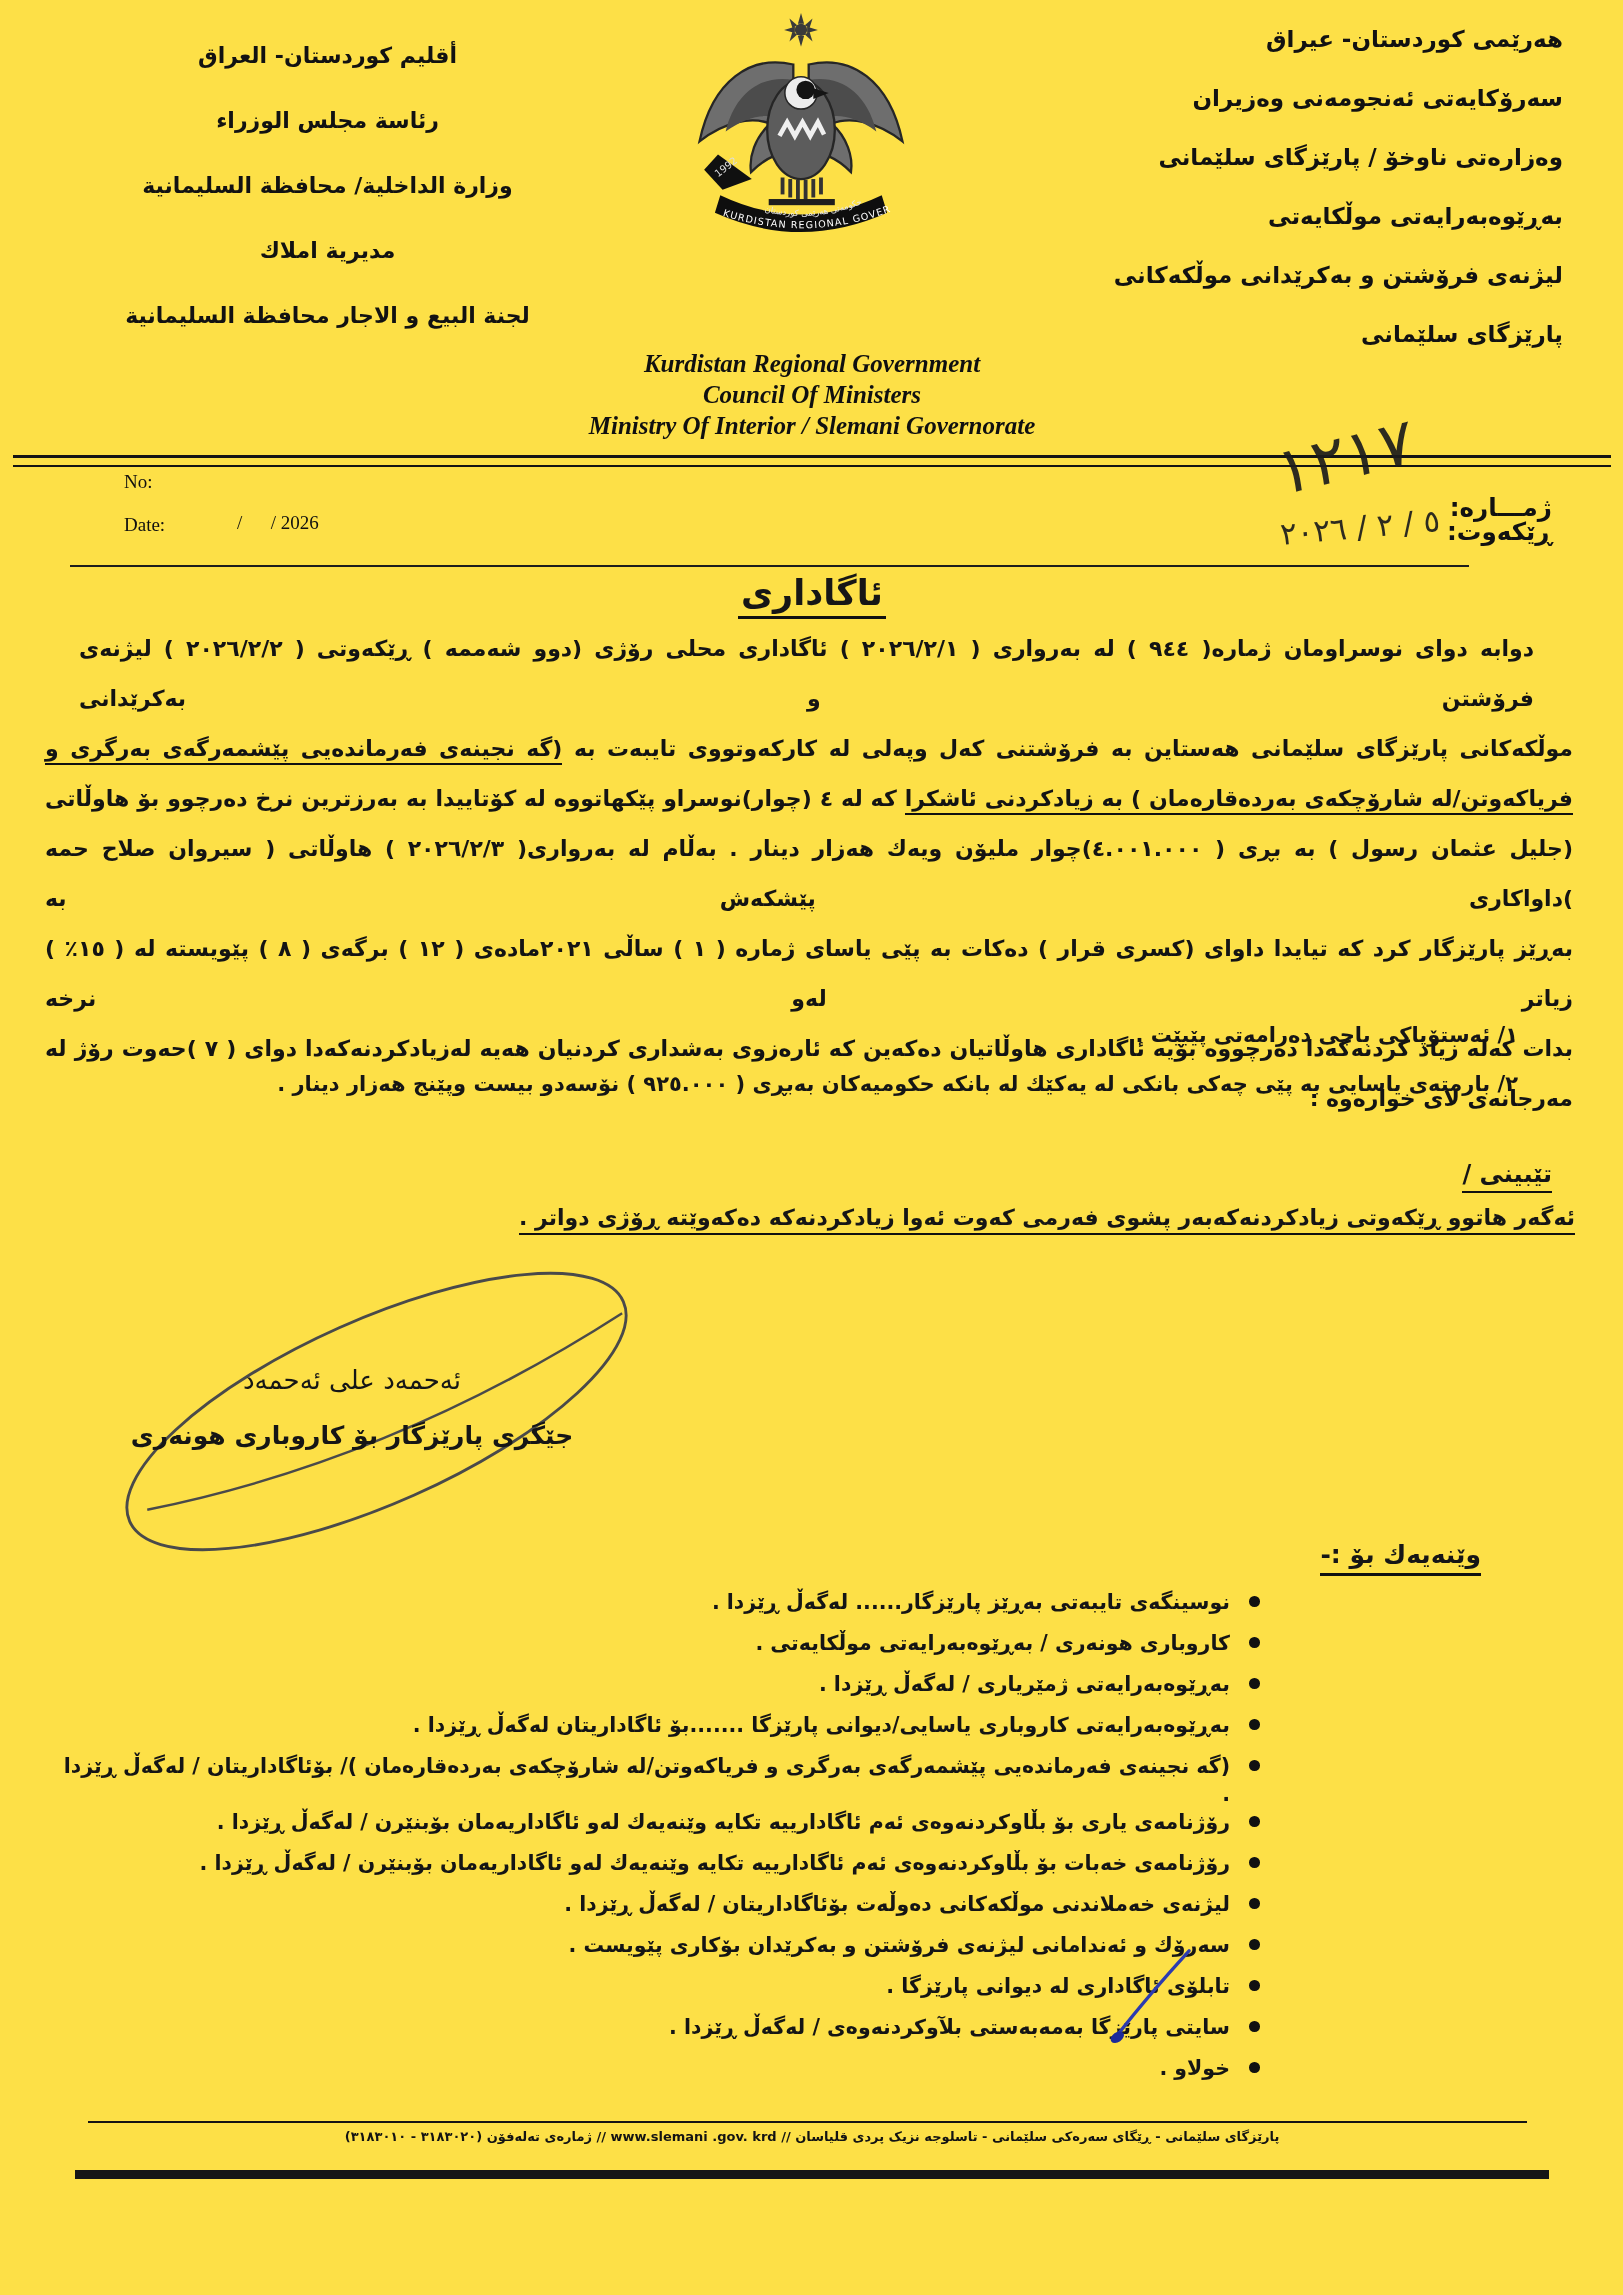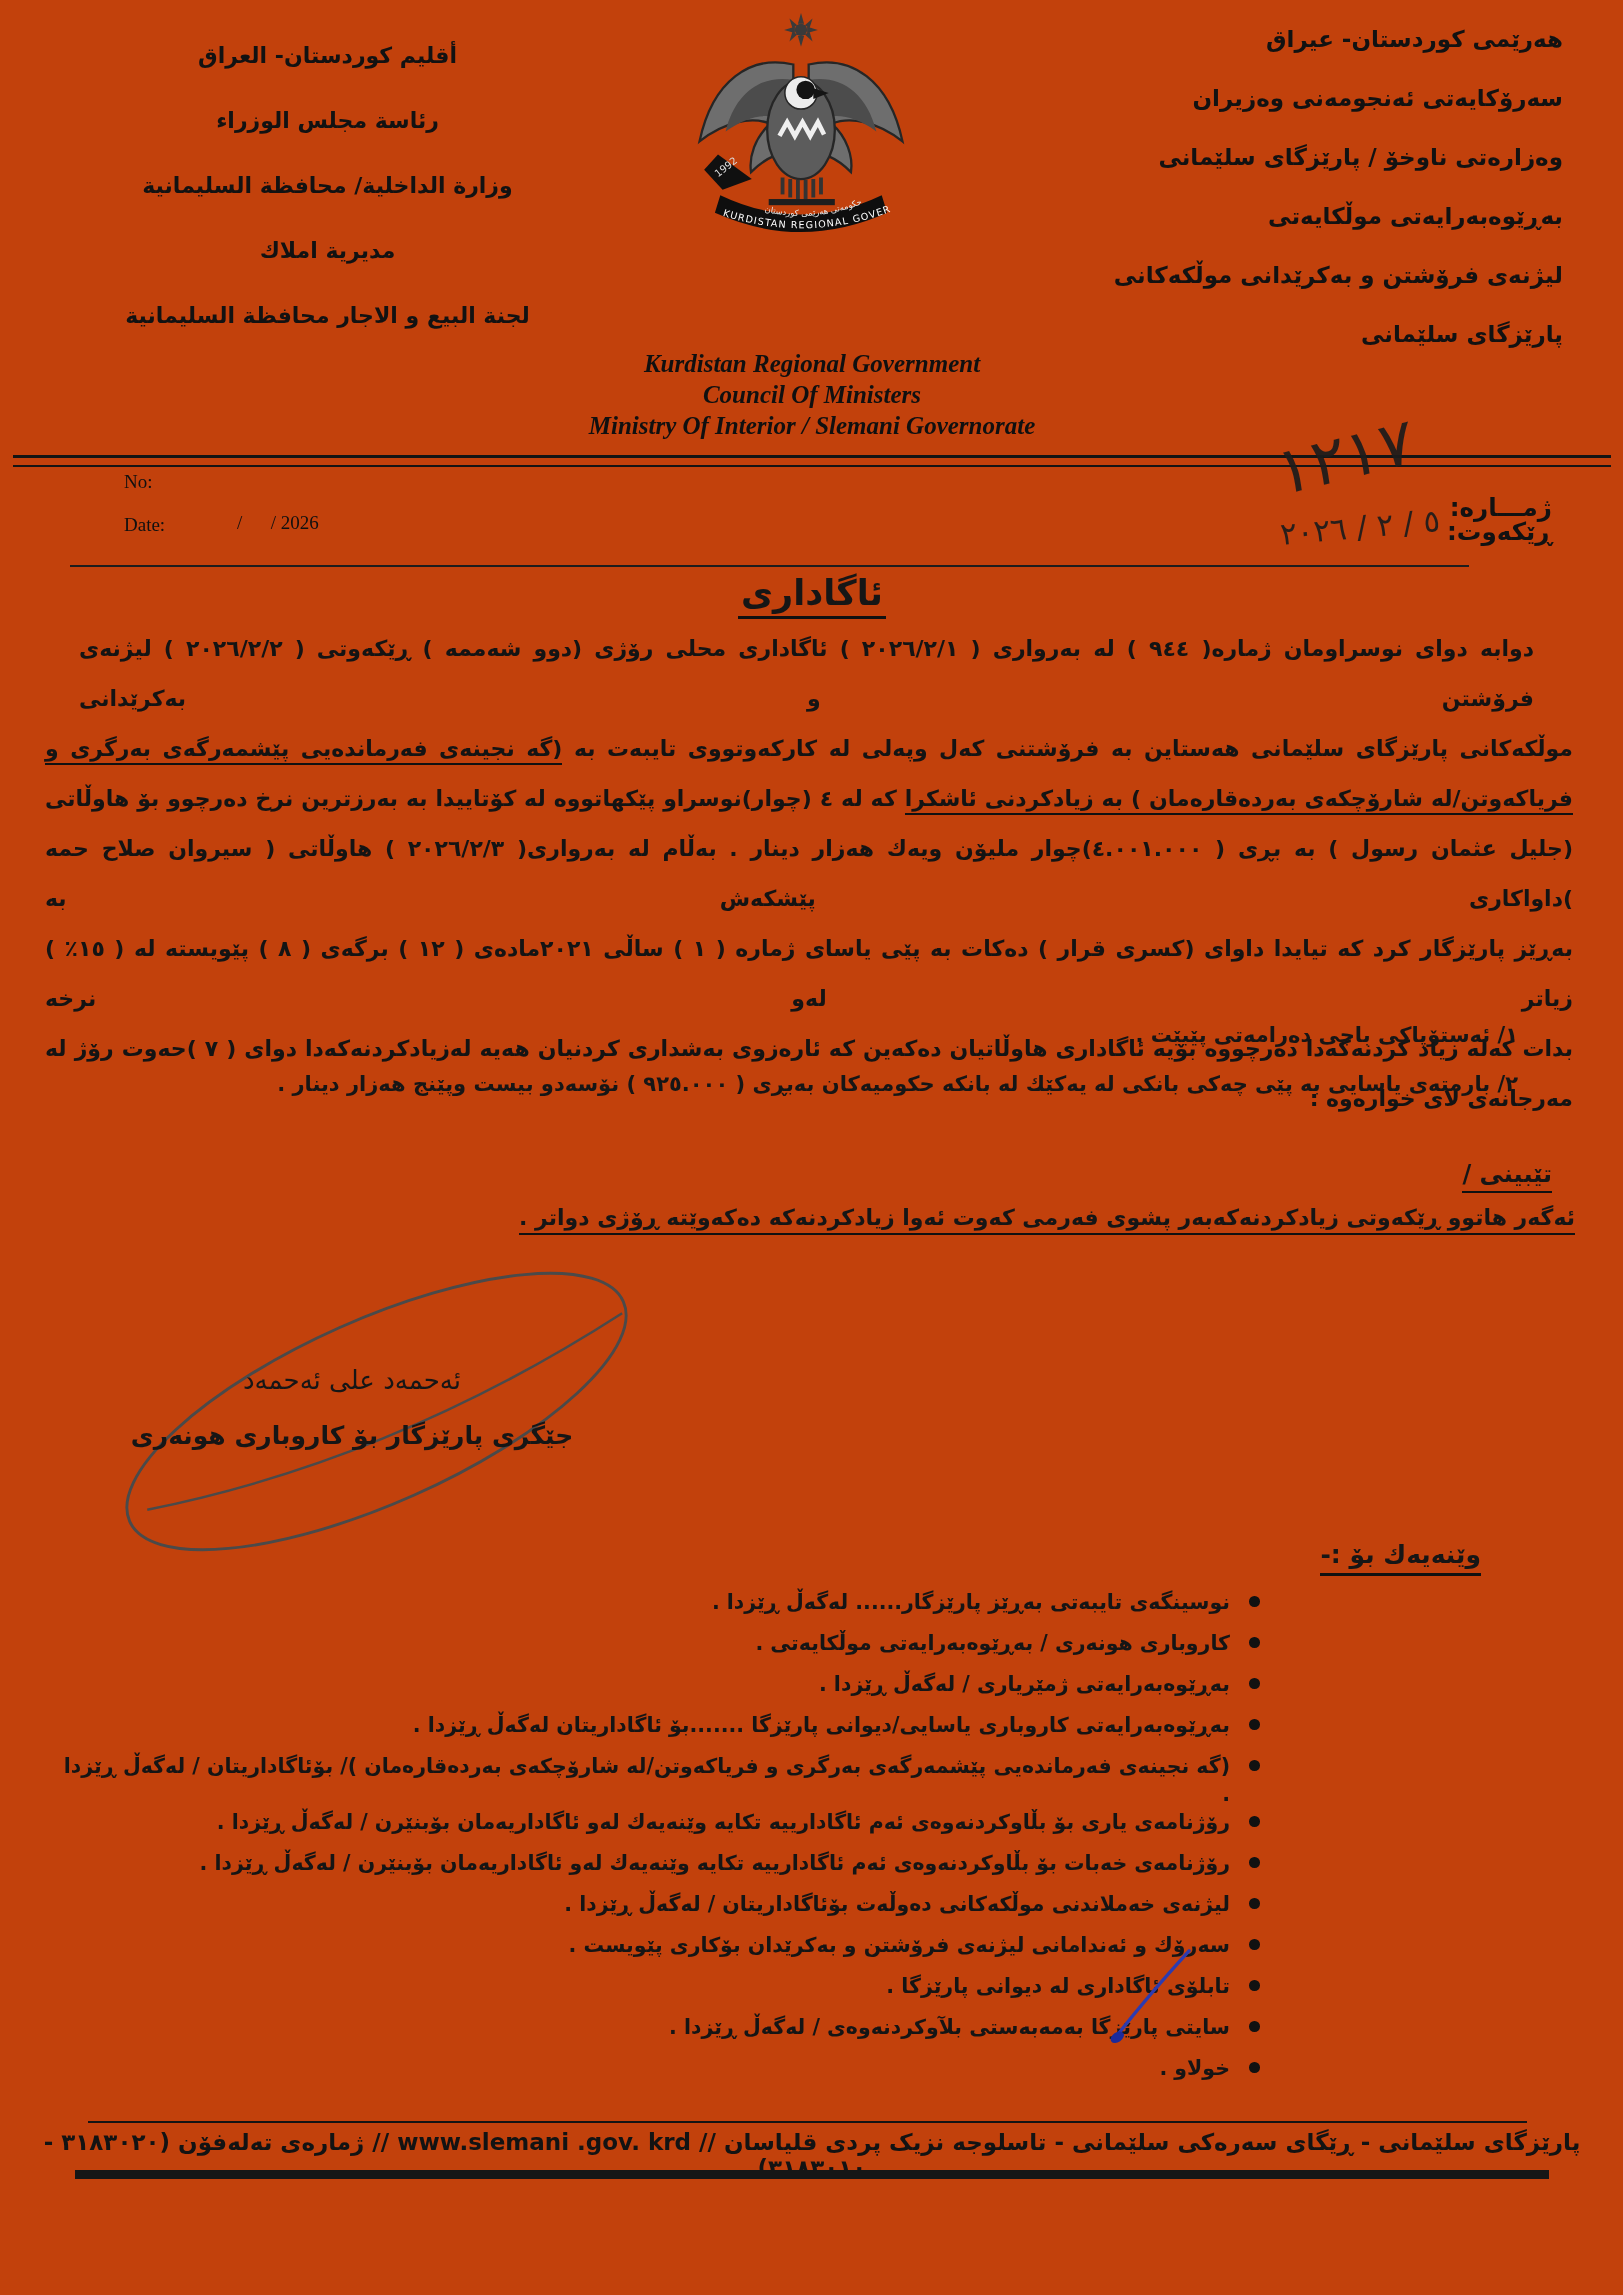--- a/index.html
+++ b/index.html
@@ -1,20 +1,20 @@
 <!DOCTYPE html>
 <html style="font-size:13px"><head>
 <meta charset="utf-8">
 <style>
   html,body{margin:0;padding:0;background:#d8d6d1;}
   .page{
     position:relative;
     width:1624px;height:2295px;
     margin:0 auto;
-    background:#c2410c;
+    background:#fde047;
     overflow:hidden;
     font-family:"DejaVu Sans",sans-serif;
     color:#161616;
   }
   
   .h-left{
     position:absolute;left:86px;top:23px;width:483px;
     text-align:center;font-weight:700;font-size:22px;line-height:65px;
     direction:rtl;color:#121212;
   }
@@ -113,21 +113,21 @@
   }
   .copies-list li::before{
     content:"";position:absolute;right:6.5px;top:8.2px;width:10.6px;height:10.6px;
     border-radius:50%;background:#111;
   }
   .bluemark{position:absolute;left:1101px;top:1941px;width:106px;height:106px;}
   
   .footer-thin{position:absolute;left:88px;right:97px;top:2121px;border-top:2.5px solid #141414;}
   .footer-text{
     position:absolute;left:0;right:0;top:2129px;text-align:center;direction:rtl;
-    font-size:23px;font-weight:700;color:#131313;
+    font-size:13px;font-weight:700;color:#131313;
   }
   .footer-thick{position:absolute;left:75px;right:75px;top:2170px;height:9px;background:#161616;}
 </style>
 </head>
 <body>
 
 <div class="page">
 
   <div class="h-left">
     <div>أقليم كوردستان- العراق</div>

